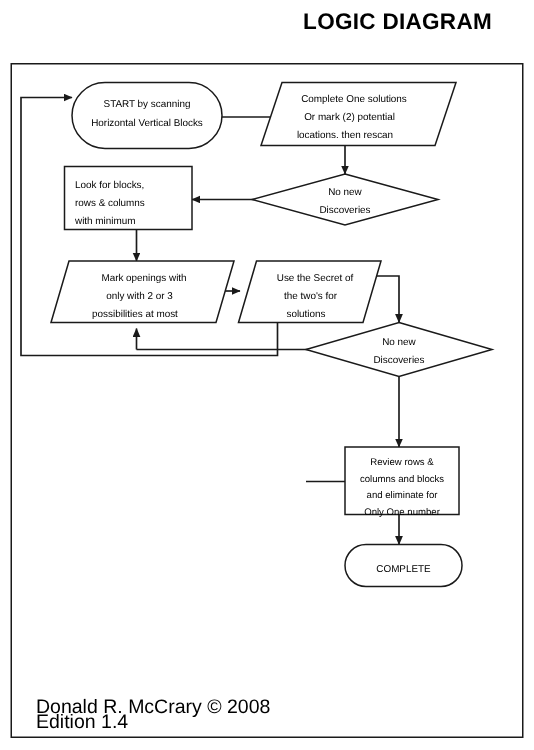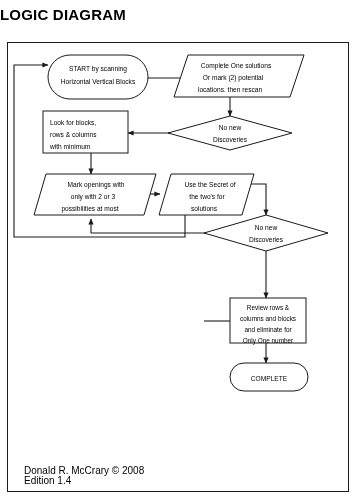--- a/index.html
+++ b/index.html
@@ -19,21 +19,21 @@
     width: 356px;
     height: 500px;
     position: relative;
     background: #ffffff;
   }
   #doc-title {
     position: absolute;
     top: 6px;
     left: 0;
     width: 328px;
-    text-align: left;
+    text-align: right;
     font-size: 15px;
     font-weight: bold;
     letter-spacing: 0.2px;
     font-family: "Liberation Sans", sans-serif;
   }
   #diagram-frame {
     position: absolute;
     left: 7px;
     top: 42px;
     width: 342px;
@@ -63,21 +63,21 @@
     fill: #000000;
   }
   .node-text.small {
     font-size: 6.4px;
   }
   #footer {
     position: absolute;
     left: 24px;
     top: 466px;
     font-family: "Liberation Sans", sans-serif;
-    font-size: 10px;
+    font-size: 13px;
     line-height: 10px;
     color: #000000;
   }
   #footer div { white-space: nowrap; }
 </style>
 </head>
 <body>
 
 <div id="page">
 

